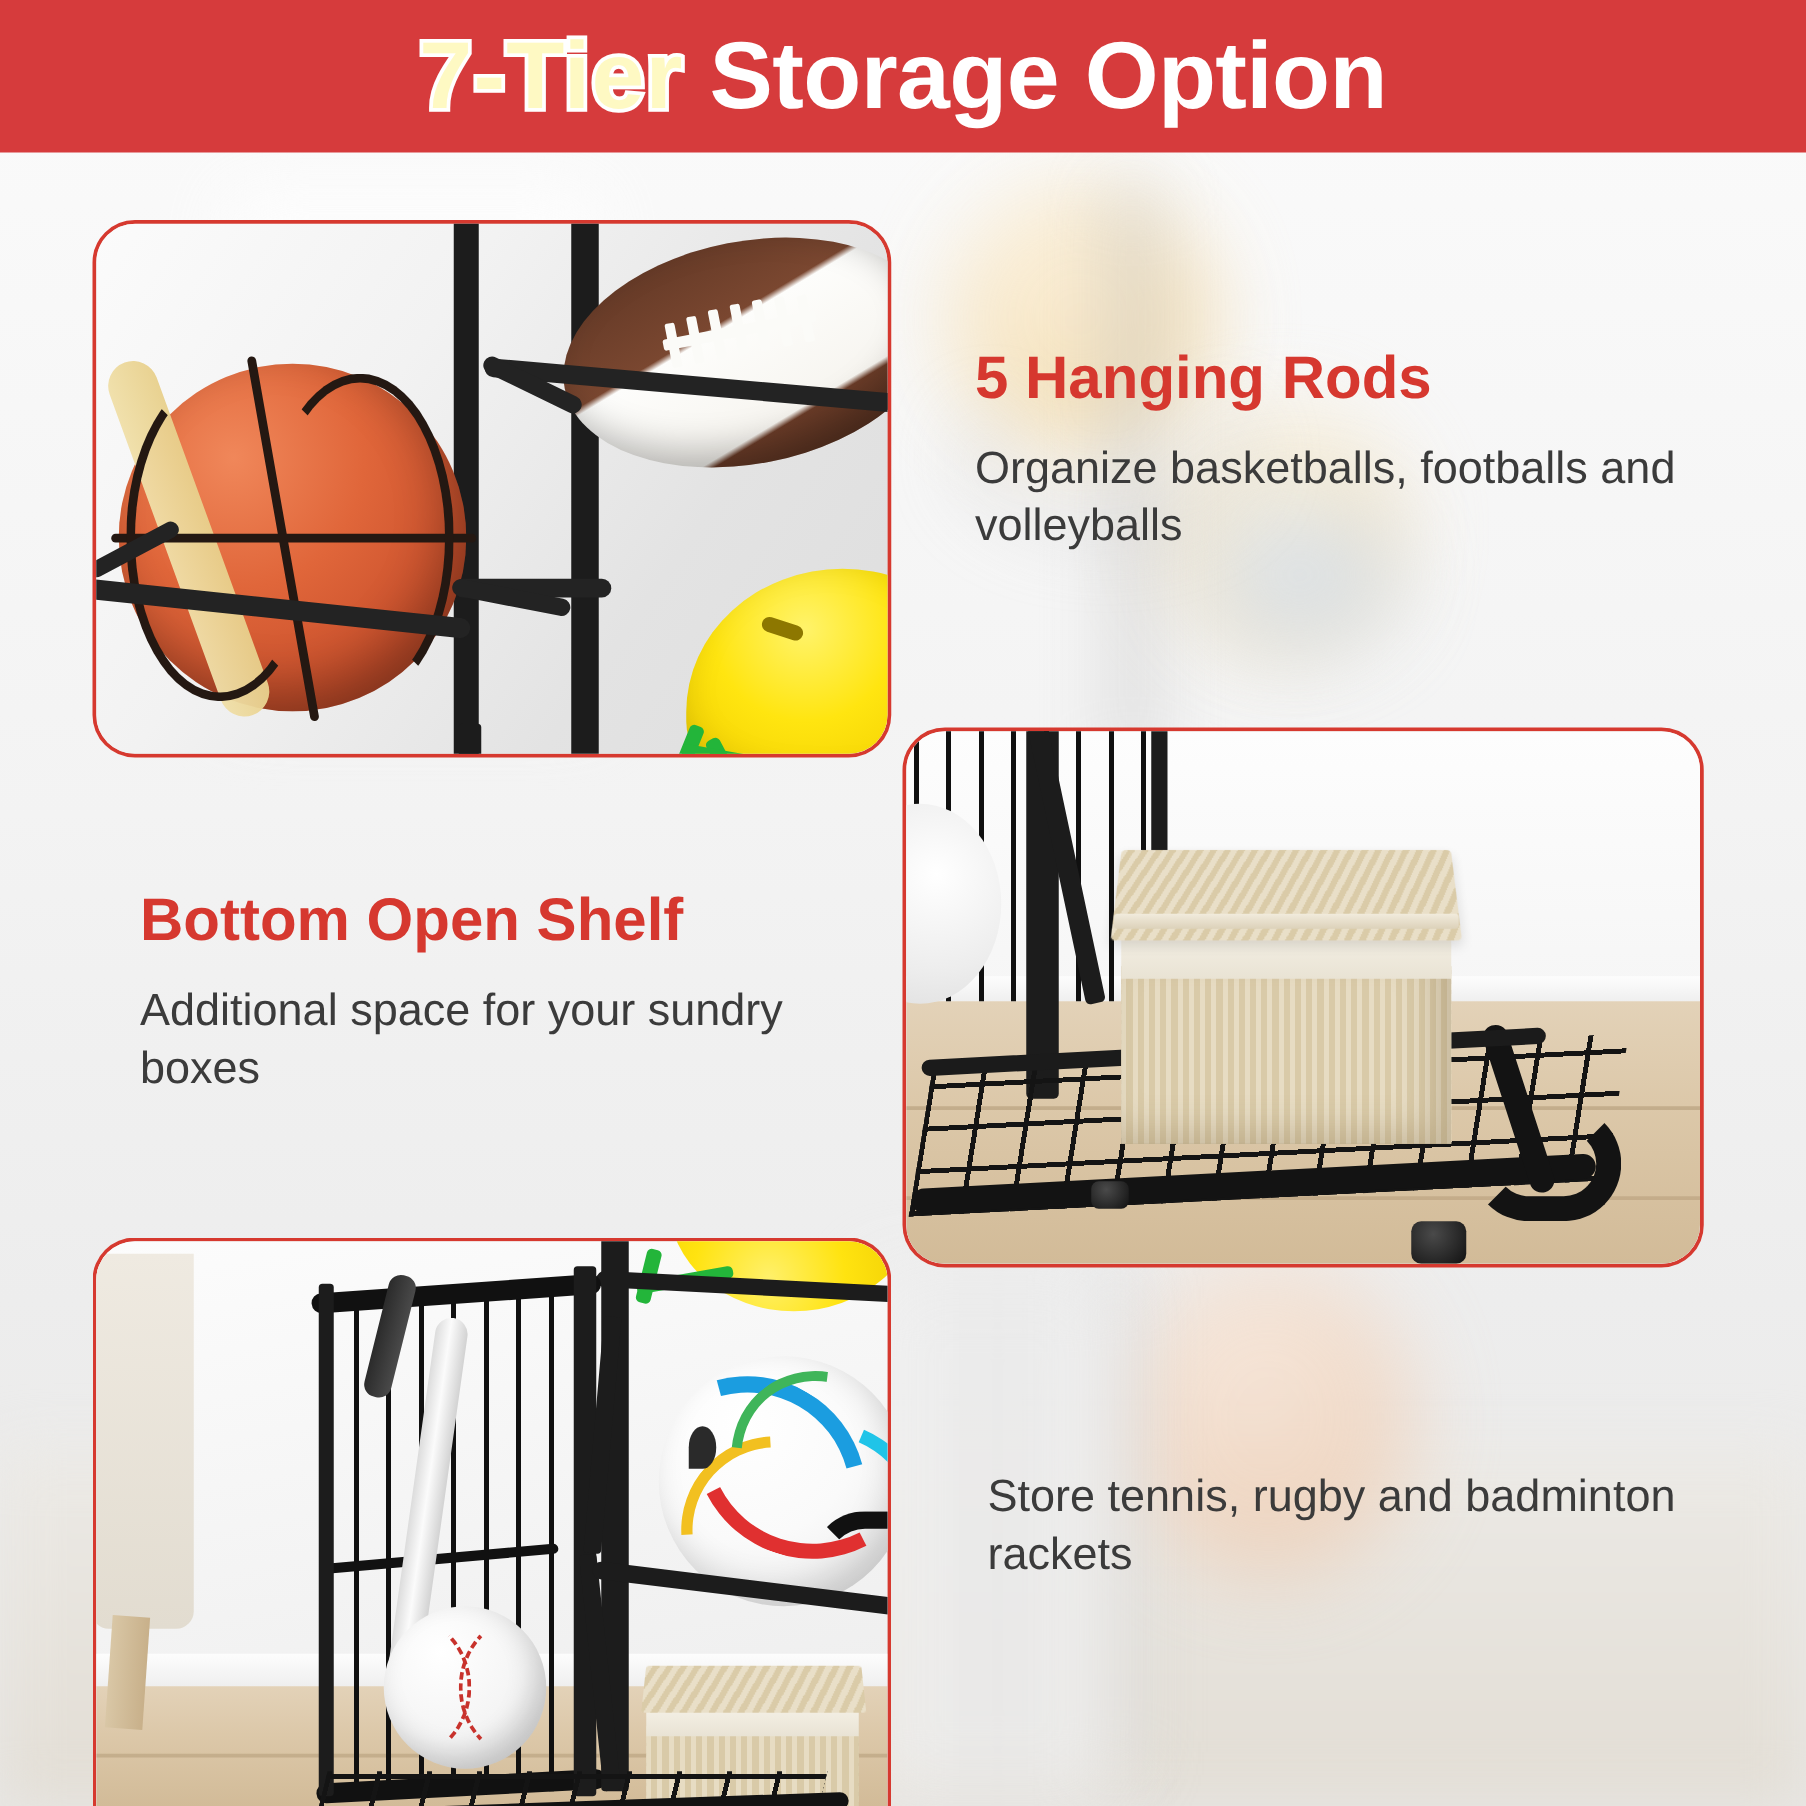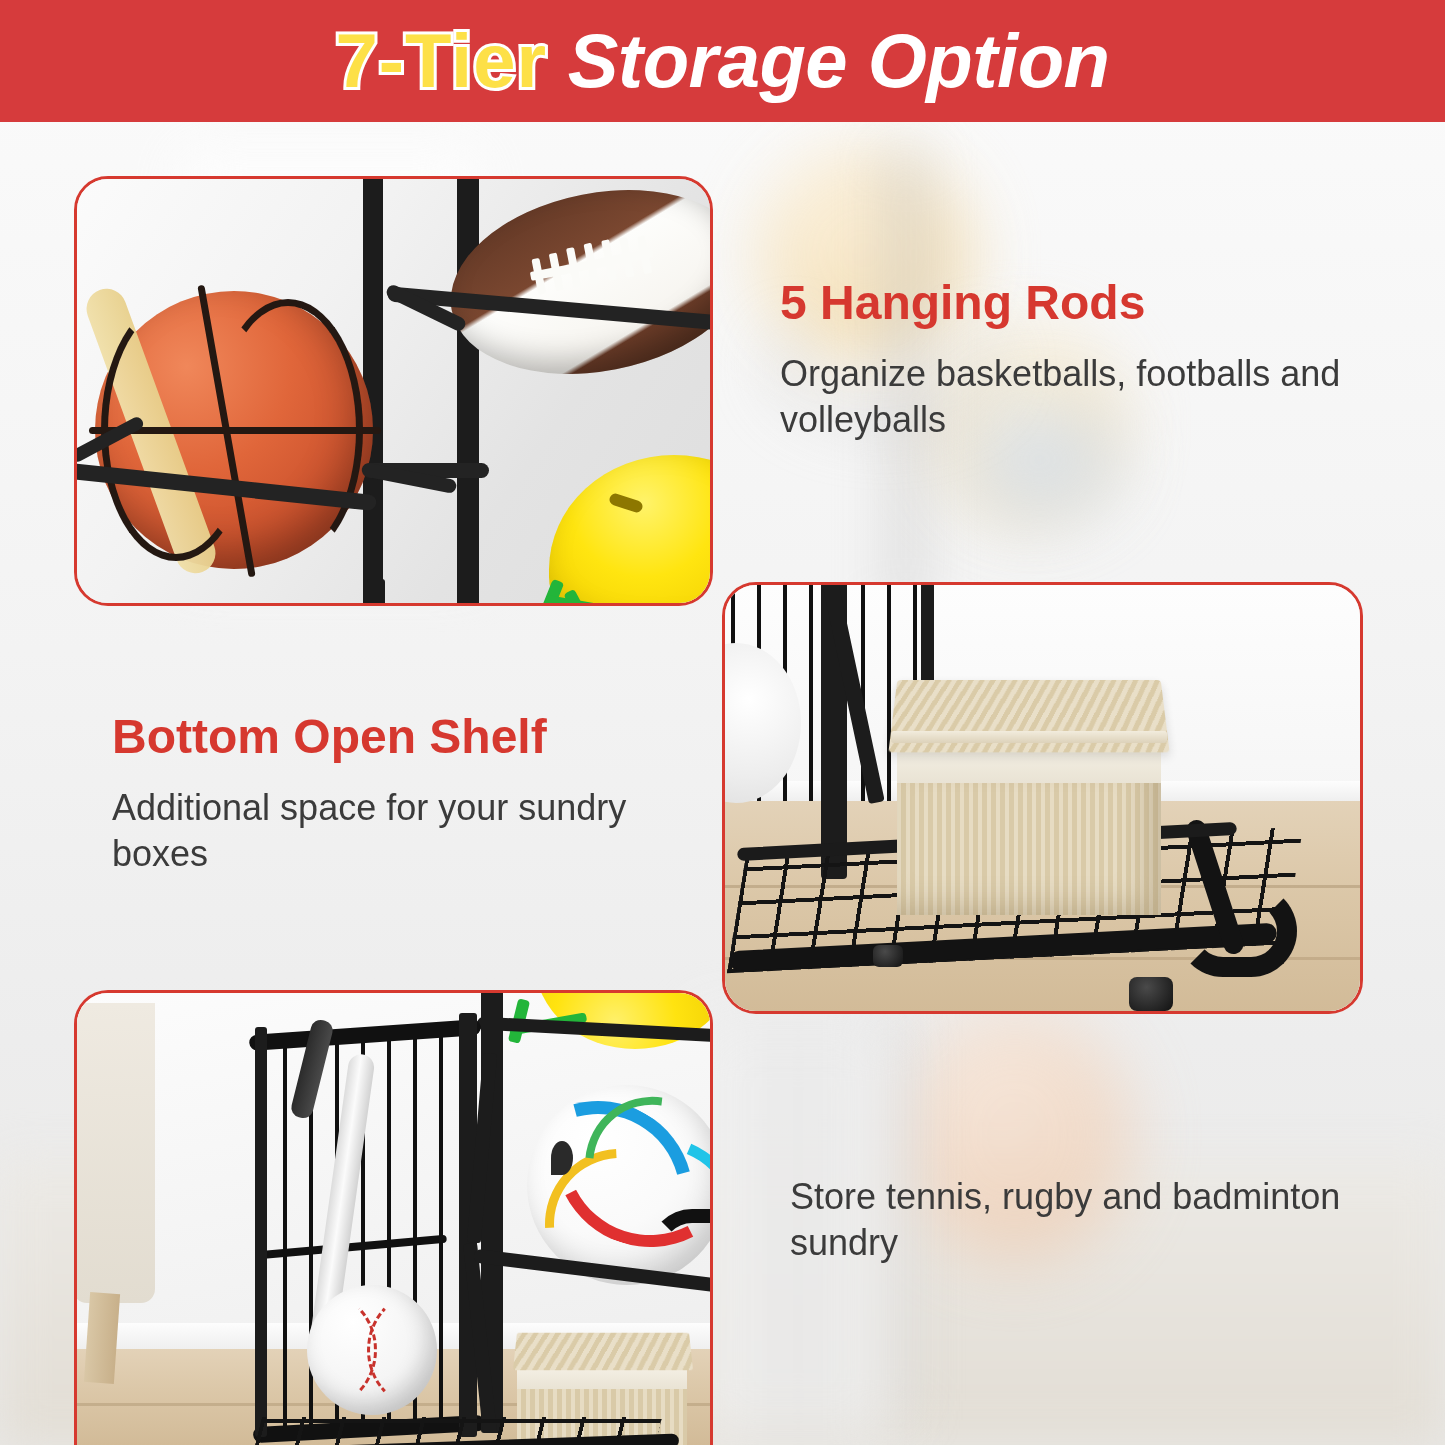--- a/index.html
+++ b/index.html
@@ -51,26 +51,26 @@
     z-index: 40;
   }
   #header .title {
     font-size: 76px;
     font-weight: bold;
     letter-spacing: -0.5px;
     white-space: nowrap;
     line-height: 1;
   }
   #header .t-outline {
-    color: #fde047;
+    color: #fef9c3;
     -webkit-text-stroke: 6px #ffffff;
     paint-order: stroke fill;
     letter-spacing: 1px;
   }
-  #header .t-solid { color: #ffffff; font-style: italic; }
+  #header .t-solid { color: #ffffff; }
 
   
   .panel {
     position: absolute;
     border: 3px solid #d6392f;
     border-radius: 34px;
     overflow: hidden;
     background: #e9e9e9;
     z-index: 20;
   }
@@ -385,16 +385,16 @@
     <div class="tb-title">5 Hanging Rods</div>
     <div class="tb-body">Organize basketballs, footballs and volleyballs</div>
   </div>
 
   <div class="textblock" id="text-shelf">
     <div class="tb-title">Bottom Open Shelf</div>
     <div class="tb-body">Additional space for your sundry boxes</div>
   </div>
 
   <div class="textblock" id="text-basket">
-    <div class="tb-body">Store tennis, rugby and badminton sundry</div>
+    <div class="tb-body">Store tennis, rugby and badminton rackets</div>
   </div>
 
 </div>
 
 </body></html>

